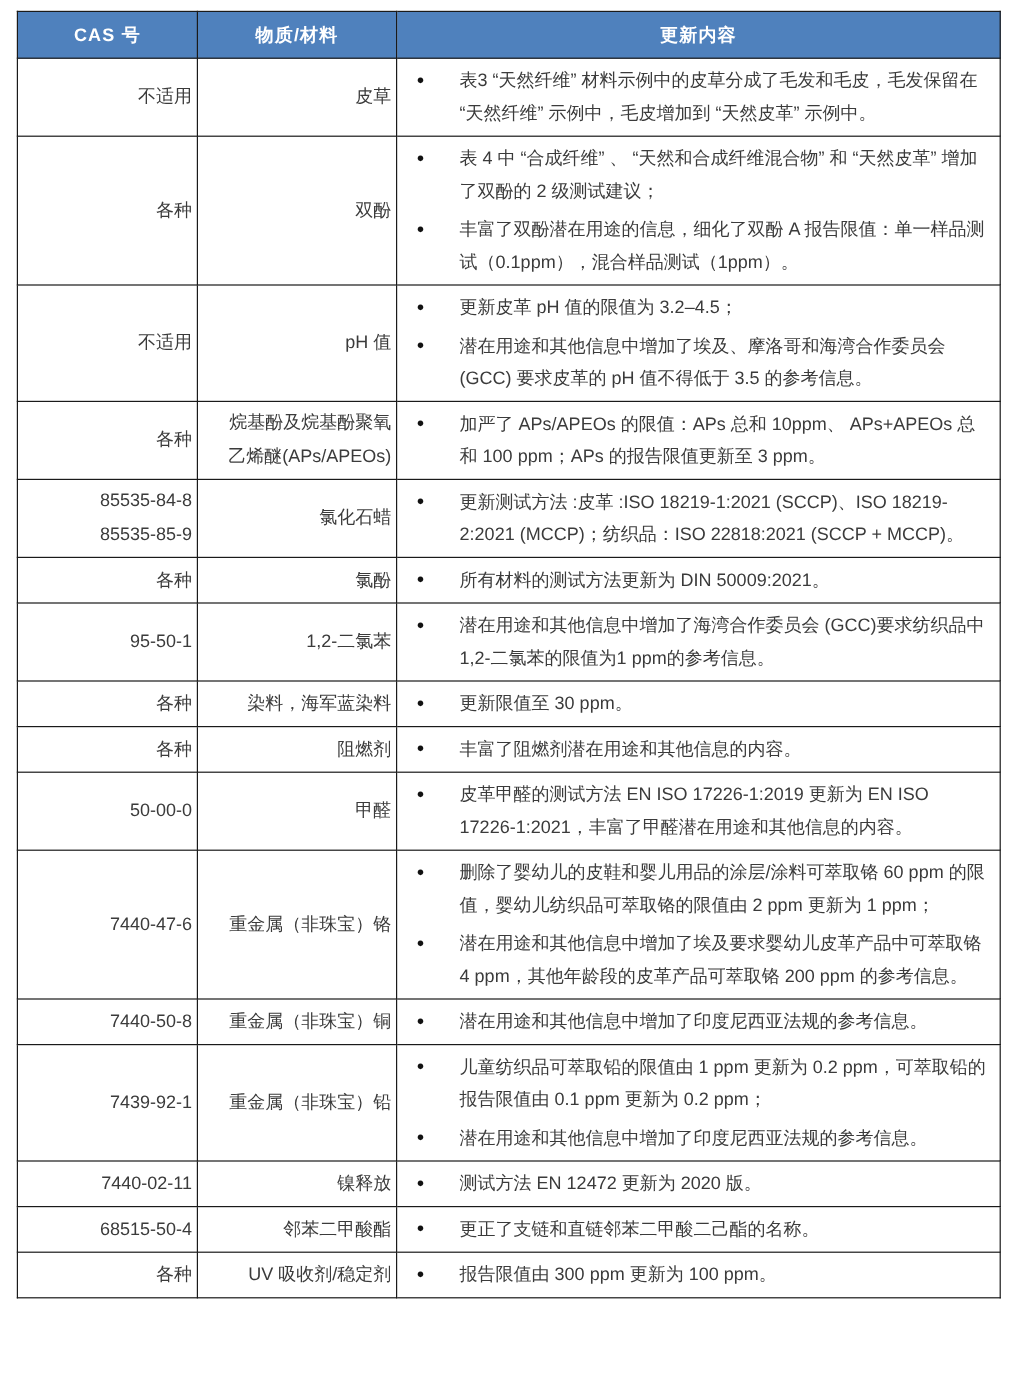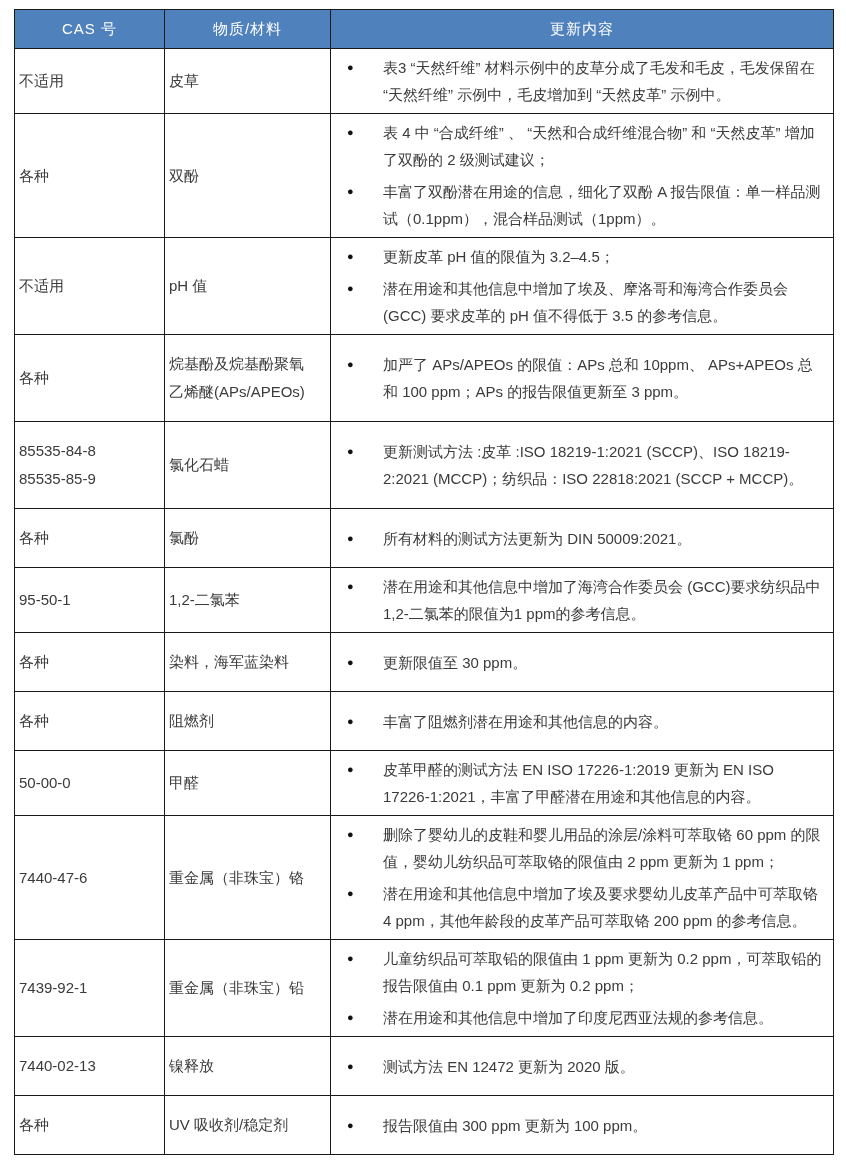--- a/index.html
+++ b/index.html
@@ -17,33 +17,33 @@
   }
   col.c1 { width: 150px; }
   col.c2 { width: 166px; }
   col.c3 { width: 503px; }
   th {
     background: #4f81bd;
     color: #ffffff;
     border: 1px solid #1a1a1a;
     height: 36px;
     font-size: 15px;
-    font-weight: normal;
+    font-weight: bold;
     letter-spacing: 1px;
     text-align: center;
   }
   td {
     border: 1px solid #1a1a1a;
     font-size: 15px;
     vertical-align: middle;
     background: #ffffff;
   }
   td.cas-cell, td.material-cell {
-    text-align: left;
-    padding: 15px 4px;
+    text-align: right;
+    padding: 4px 4px;
   }
   .cell-line { line-height: 28px; }
   td.updates-cell { padding: 5px 10px 5px 0; }
   .bullet-item { display: flex; align-items: flex-start; }
   .bullet-item + .bullet-item { margin-top: 5px; }
   .bullet {
     flex: 0 0 52px;
     box-sizing: border-box;
     padding-left: 16px;
     font-size: 11px;
@@ -249,20 +249,34 @@
               <span class="bullet">●</span>
               <span class="bullet-text">删除了婴幼儿的皮鞋和婴儿用品的涂层/涂料可萃取铬 60 ppm 的限值，婴幼儿纺织品可萃取铬的限值由 2 ppm 更新为 1 ppm；</span>
             </div>
             <div class="bullet-item">
               <span class="bullet">●</span>
               <span class="bullet-text">潜在用途和其他信息中增加了埃及要求婴幼儿皮革产品中可萃取铬 4 ppm，其他年龄段的皮革产品可萃取铬 200 ppm 的参考信息。</span>
             </div>
           </td>
   </tr>
 
+  <tr>
+    <td class="cas-cell">
+            <div class="cell-line">7440-50-8</div>
+          </td>
+    <td class="material-cell">
+            <div class="cell-line">重金属（非珠宝）铜</div>
+          </td>
+    <td class="updates-cell">
+            <div class="bullet-item">
+              <span class="bullet">●</span>
+              <span class="bullet-text">潜在用途和其他信息中增加了印度尼西亚法规的参考信息。</span>
+            </div>
+          </td>
+  </tr>
 
   <tr>
     <td class="cas-cell">
             <div class="cell-line">7439-92-1</div>
           </td>
     <td class="material-cell">
             <div class="cell-line">重金属（非珠宝）铅</div>
           </td>
     <td class="updates-cell">
             <div class="bullet-item">
@@ -271,34 +285,48 @@
             </div>
             <div class="bullet-item">
               <span class="bullet">●</span>
               <span class="bullet-text">潜在用途和其他信息中增加了印度尼西亚法规的参考信息。</span>
             </div>
           </td>
   </tr>
 
   <tr>
     <td class="cas-cell">
-            <div class="cell-line">7440-02-13</div>
+            <div class="cell-line">7440-02-11</div>
           </td>
     <td class="material-cell">
             <div class="cell-line">镍释放</div>
           </td>
     <td class="updates-cell">
             <div class="bullet-item">
               <span class="bullet">●</span>
               <span class="bullet-text">测试方法 EN 12472 更新为 2020 版。</span>
             </div>
           </td>
   </tr>
 
 
+  <tr>
+    <td class="cas-cell">
+            <div class="cell-line">68515-50-4</div>
+          </td>
+    <td class="material-cell">
+            <div class="cell-line">邻苯二甲酸酯</div>
+          </td>
+    <td class="updates-cell">
+            <div class="bullet-item">
+              <span class="bullet">●</span>
+              <span class="bullet-text">更正了支链和直链邻苯二甲酸二己酯的名称。</span>
+            </div>
+          </td>
+  </tr>
 
   <tr>
     <td class="cas-cell">
             <div class="cell-line">各种</div>
           </td>
     <td class="material-cell">
             <div class="cell-line">UV 吸收剂/稳定剂</div>
           </td>
     <td class="updates-cell">
             <div class="bullet-item">

